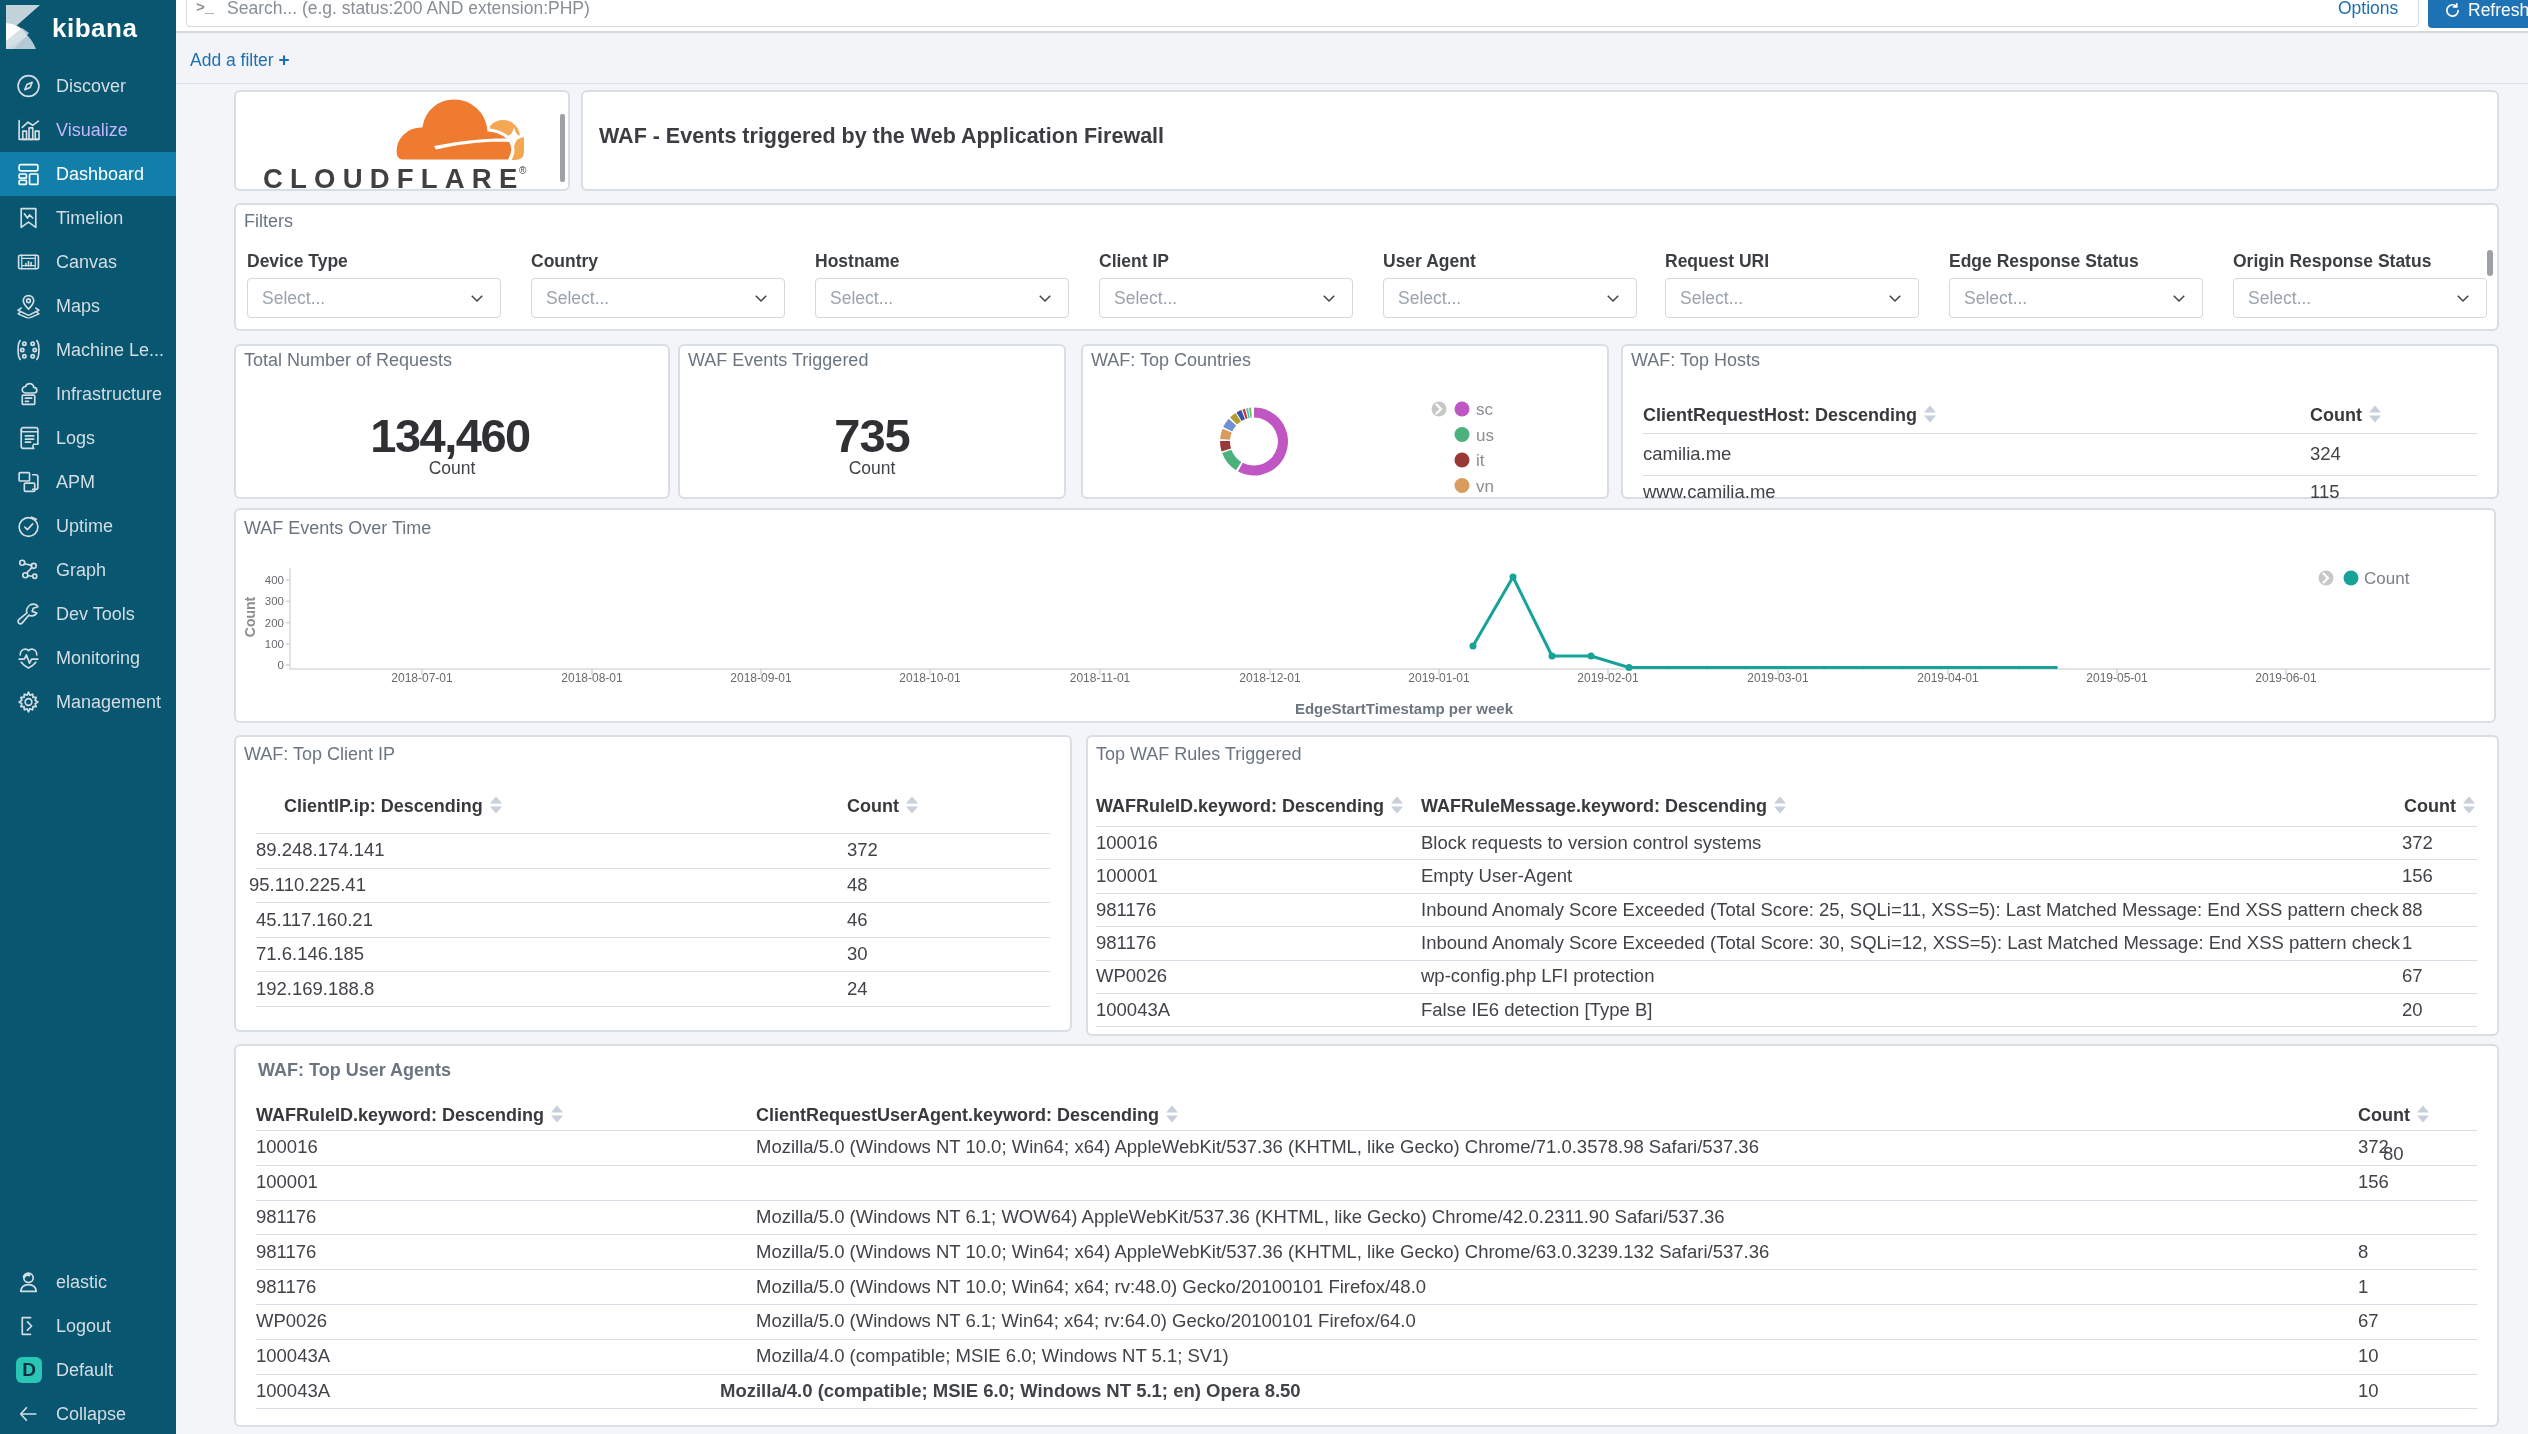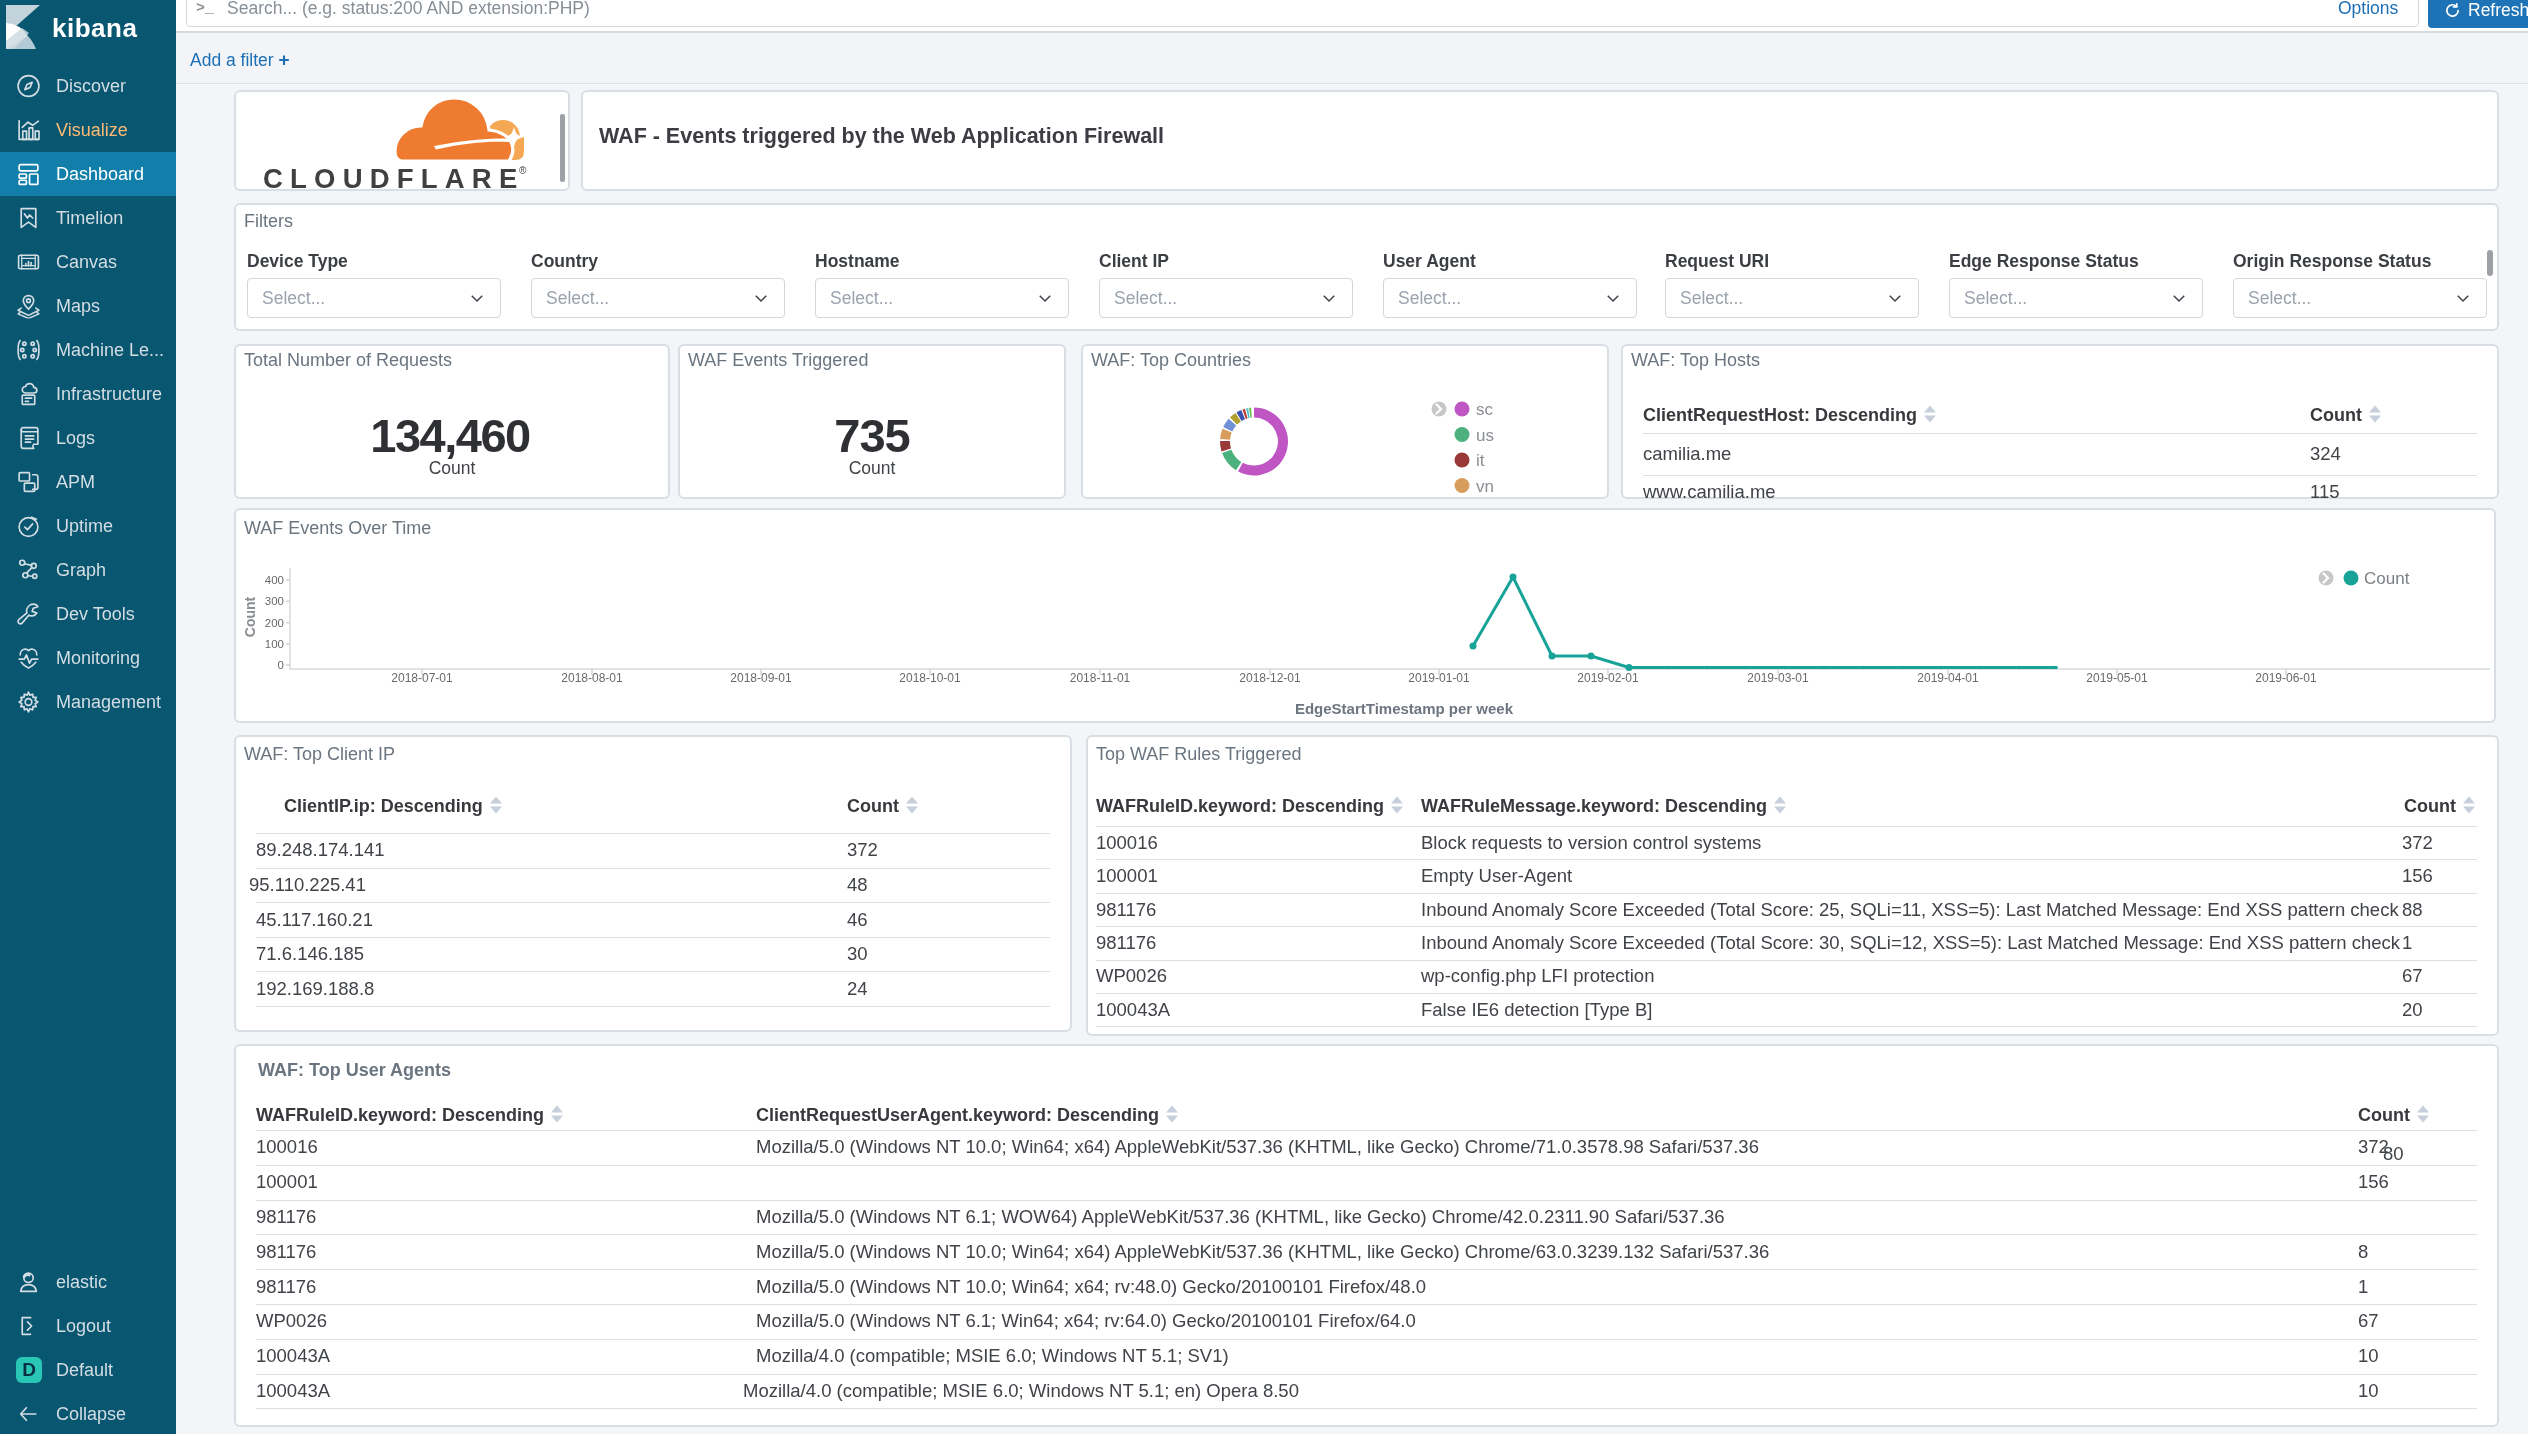--- a/index.html
+++ b/index.html
@@ -29,21 +29,21 @@
 <polygon points="0,44 8,44 23,28 16,23 0,36" fill="#cfdce2" opacity="0.85"></polygon>
 </svg>
 <div class="abs" style="left:52px;top:13px;color:#fff;font-size:26px;font-weight:bold;letter-spacing:0.5px">kibana</div>
 <div class="navitem" style="top:64px;color:#d3dde3">
       <svg width="25" height="25" viewBox="0 0 24 24" fill="none" stroke="#d3dde3" stroke-width="1.6" stroke-linecap="round" stroke-linejoin="round">
         <circle cx="12" cy="12" r="10"></circle>
         <path d="M15.5 8.5 L13.5 13.5 L8.5 15.5 L10.5 10.5 Z"></path>
       </svg>
       <span>Discover</span>
     </div>
-<div class="navitem" style="top:108px;color:#fdba74">
+<div class="navitem" style="top:108px;color:#c4b5fd">
       <svg width="25" height="25" viewBox="0 0 24 24" fill="none" stroke="#d3dde3" stroke-width="1.6" stroke-linecap="round" stroke-linejoin="round">
         <path d="M3 3 L3 21 L21 21"></path>
         <rect x="6.5" y="13" width="3.6" height="8"></rect>
         <rect x="12.5" y="10" width="3.6" height="11"></rect>
         <rect x="18.5" y="13" width="3.6" height="8" stroke-dasharray="none"></rect>
         <path d="M6 9.5 L11.5 4.5 L16 7.5 L21.5 3.5"></path>
       </svg>
       <span>Visualize</span>
     </div>
 <div class="navitem" style="top:152px;background:#117fa9;color:#ffffff">
@@ -450,14 +450,14 @@
 <div class="hline" style="left:256px;top:1304px;width:2221px;"></div>
 <div class="cell" style="left:256px;top:1321px;">WP0026</div>
 <div class="cell" style="left:756px;top:1321px;">Mozilla/5.0 (Windows NT 6.1; Win64; x64; rv:64.0) Gecko/20100101 Firefox/64.0</div>
 <div class="cell" style="left:2358px;top:1321px;">67</div>
 <div class="hline" style="left:256px;top:1339px;width:2221px;"></div>
 <div class="cell" style="left:256px;top:1356px;">100043A</div>
 <div class="cell" style="left:756px;top:1356px;">Mozilla/4.0 (compatible; MSIE 6.0; Windows NT 5.1; SV1)</div>
 <div class="cell" style="left:2358px;top:1356px;">10</div>
 <div class="hline" style="left:256px;top:1374px;width:2221px;"></div>
 <div class="cell" style="left:256px;top:1391px;">100043A</div>
-<div class="cell" style="left:743px;top:1391px;">Mozilla/4.0 (compatible; MSIE 6.0; Windows NT 5.1; en) Opera 8.50</div>
+<div class="cell" style="left:720px;top:1391px;font-weight:bold;">Mozilla/4.0 (compatible; MSIE 6.0; Windows NT 5.1; en) Opera 8.50</div>
 <div class="cell" style="left:2358px;top:1391px;">10</div>
 <div class="hline" style="left:256px;top:1408px;width:2221px;"></div>
 </body></html>

